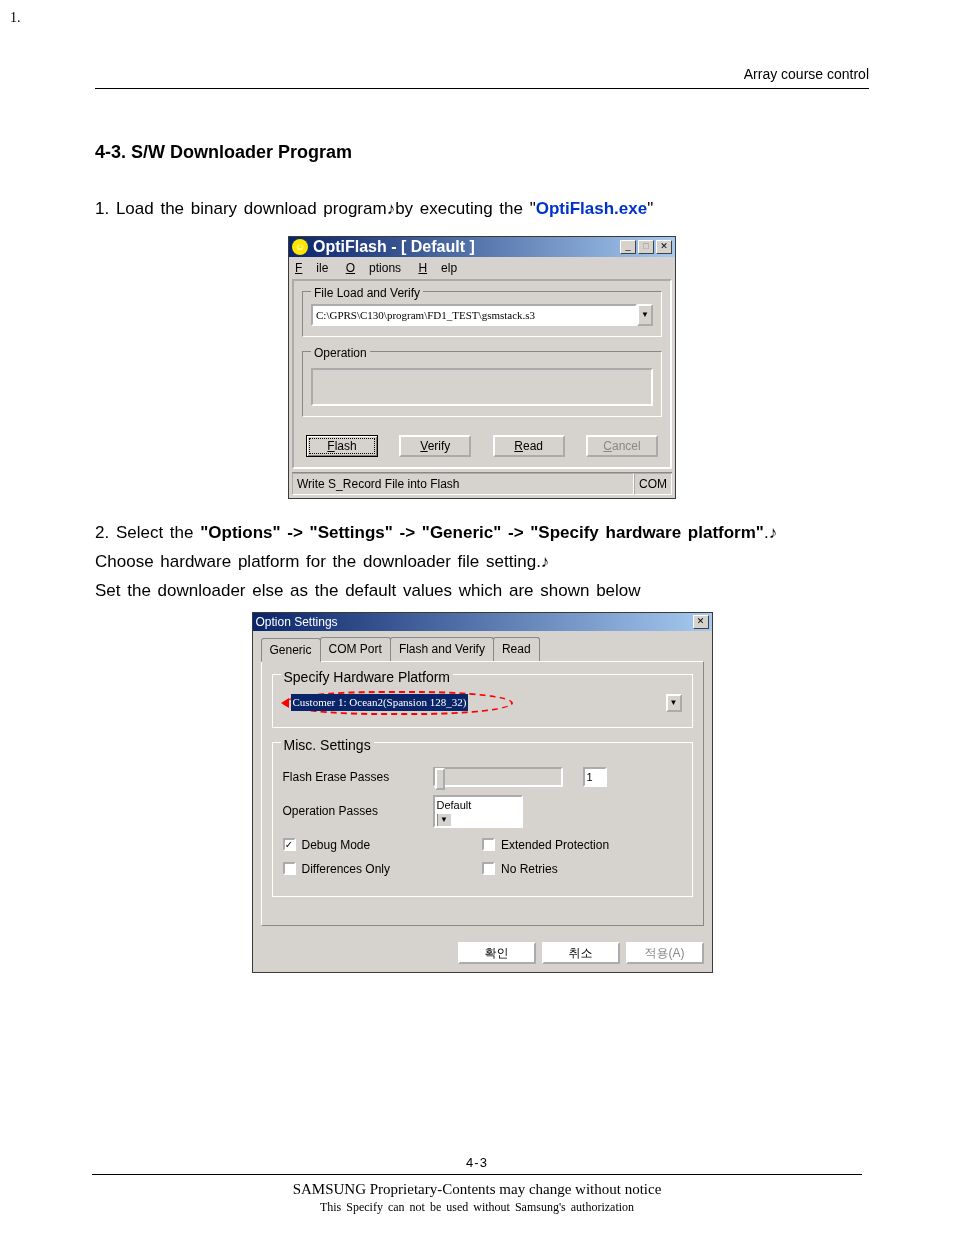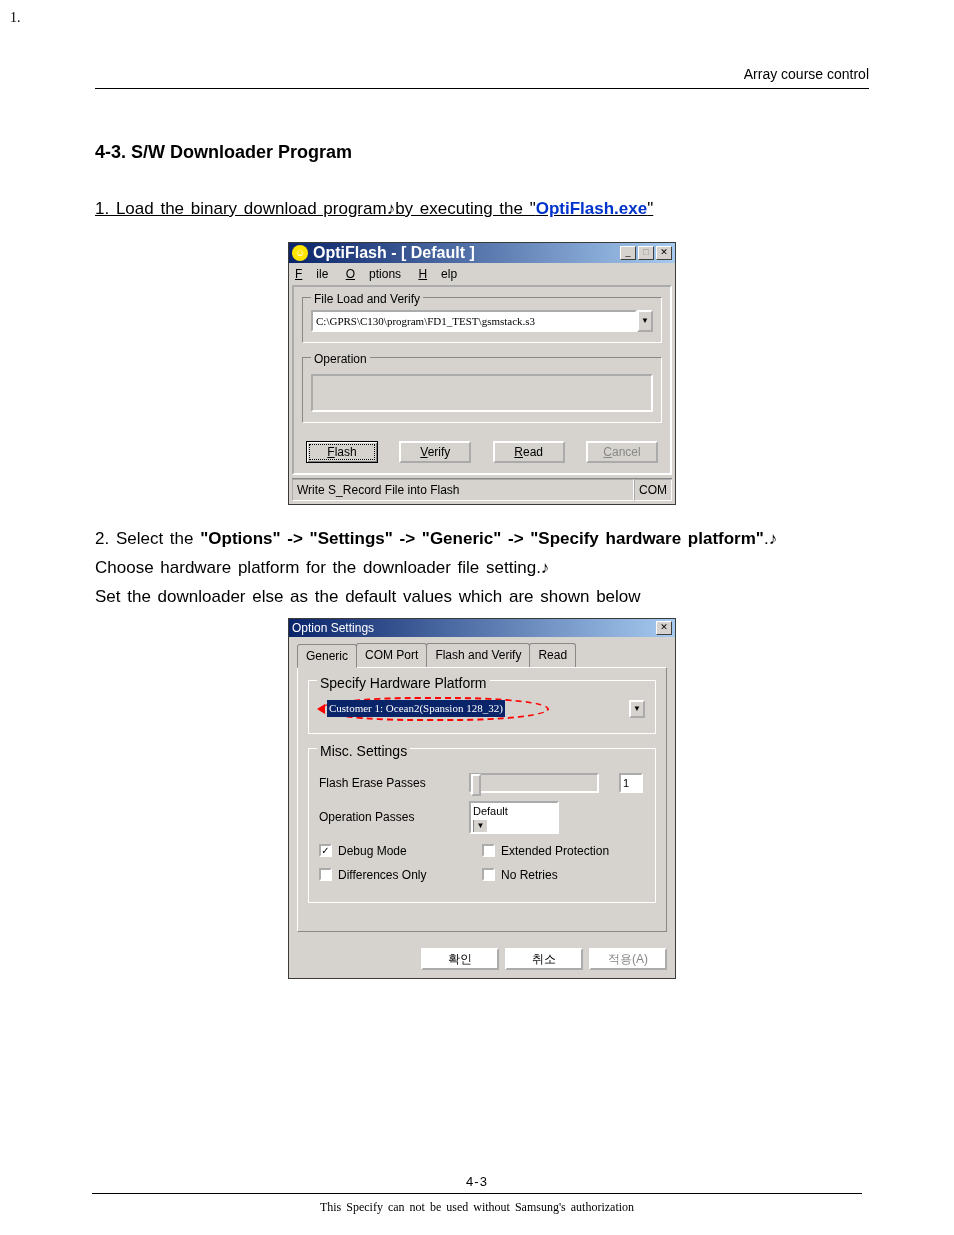--- a/index.html
+++ b/index.html
@@ -16,21 +16,21 @@
   .page-header {
     text-align: right;
     font-size: 14px;
     margin: 40px 85px 0 85px;
     padding-bottom: 6px;
     border-bottom: 1px solid #000;
     font-family: Verdana, sans-serif;
   }
   .content { margin: 50px 85px 0 85px; font-size: 17px; line-height: 1.5; }
   .section-title { font-weight: bold; font-size: 18px; margin-bottom: 30px; }
-  .intro-line { margin-bottom: 20px; word-spacing: 2px; text-decoration: underline; }
+  .intro-line { margin-bottom: 14px; word-spacing: 2px; }
   .highlight { color: #0033cc; font-weight: bold; }
   .bold { font-weight: bold; }
 
   
   .win { margin: 0 auto 20px auto; border: 1px solid #3a3a3a; font-family: Tahoma, sans-serif; font-size: 12px; background: #d6d3ce; }
   .win1 { width: 388px; }
   .titlebar {
     background: linear-gradient(to right, #0a246a, #a6caf0);
     color: #fff; height: 20px; display: flex; align-items: center; padding: 0 3px;
   }
@@ -52,21 +52,21 @@
   .wbtn { width:72px; height:22px; border:2px outset #fff; background:#d6d3ce; font-size:12px; text-align:center; line-height:18px; }
   .wbtn.focus { outline: 1px dotted #000; outline-offset: -4px; border: 1px solid #000; box-shadow: inset 1px 1px 0 #fff, inset -1px -1px 0 #808080; line-height:20px;}
   .wbtn.disabled { color:#888; }
   .statusbar { display:flex; border-top:1px solid #888; margin:0 3px 3px 3px; }
   .statusbar .scell { border:1px inset #fff; padding:1px 4px; font-size:12px; }
   .statusbar .scell:first-child { flex:1; }
 
   .midtext { margin: 14px 0 6px 0; line-height: 1.7; word-spacing: 2px; }
 
   
-  .win2 { width: 388px; margin: 0 auto; }
+  .win2 { width: 461px; margin: 0 auto; }
   .titlebar2 { background: linear-gradient(to right, #0a246a, #a6caf0); color:#fff; height:18px; display:flex; align-items:center; padding:0 3px; }
   .titlebar2 .ttext { flex:1; font-size:12px; }
   .tabrow { margin: 6px 8px 0 8px; display:flex; font-size:12px; }
   .tab { border:1px solid #888; border-bottom:none; border-top-left-radius:3px; border-top-right-radius:3px; padding:2px 8px; background:#d6d3ce; margin-right:-1px; position:relative; color:#000;}
   .tab.active { background:#d6d3ce; border-bottom: 1px solid #d6d3ce; z-index:2; top:1px; }
   .tabpanel { border:1px solid #888; border-top-color:#fff; border-left-color:#fff; margin:0 8px 8px 8px; padding:12px 10px 14px 10px; background:#d6d3ce; }
   .gb2 { border:1px groove #fff; padding:16px 10px 12px 10px; position:relative; margin-bottom:14px; }
   .gb2 .glegend { position:absolute; top:-8px; left:8px; background:#d6d3ce; padding:0 3px; font-size:14px; }
   .dashed-oval {
     border: 2px dashed #ff0000; border-radius: 50%/60%;
@@ -224,14 +224,15 @@
       <div class="wbtn2">취소</div>
       <div class="wbtn2 disabled">적용(A)</div>
     </div>
   </div>
 
 </div>
 
 <div class="footer">
   <div class="pgnum">4-3</div>
   <div class="footline"></div>
+  <div class="foot1">SAMSUNG Proprietary-Contents may change without notice</div>
   <div class="foot2">This Specify can not be used without Samsung's authorization</div>
 </div>
 
 </body></html>

